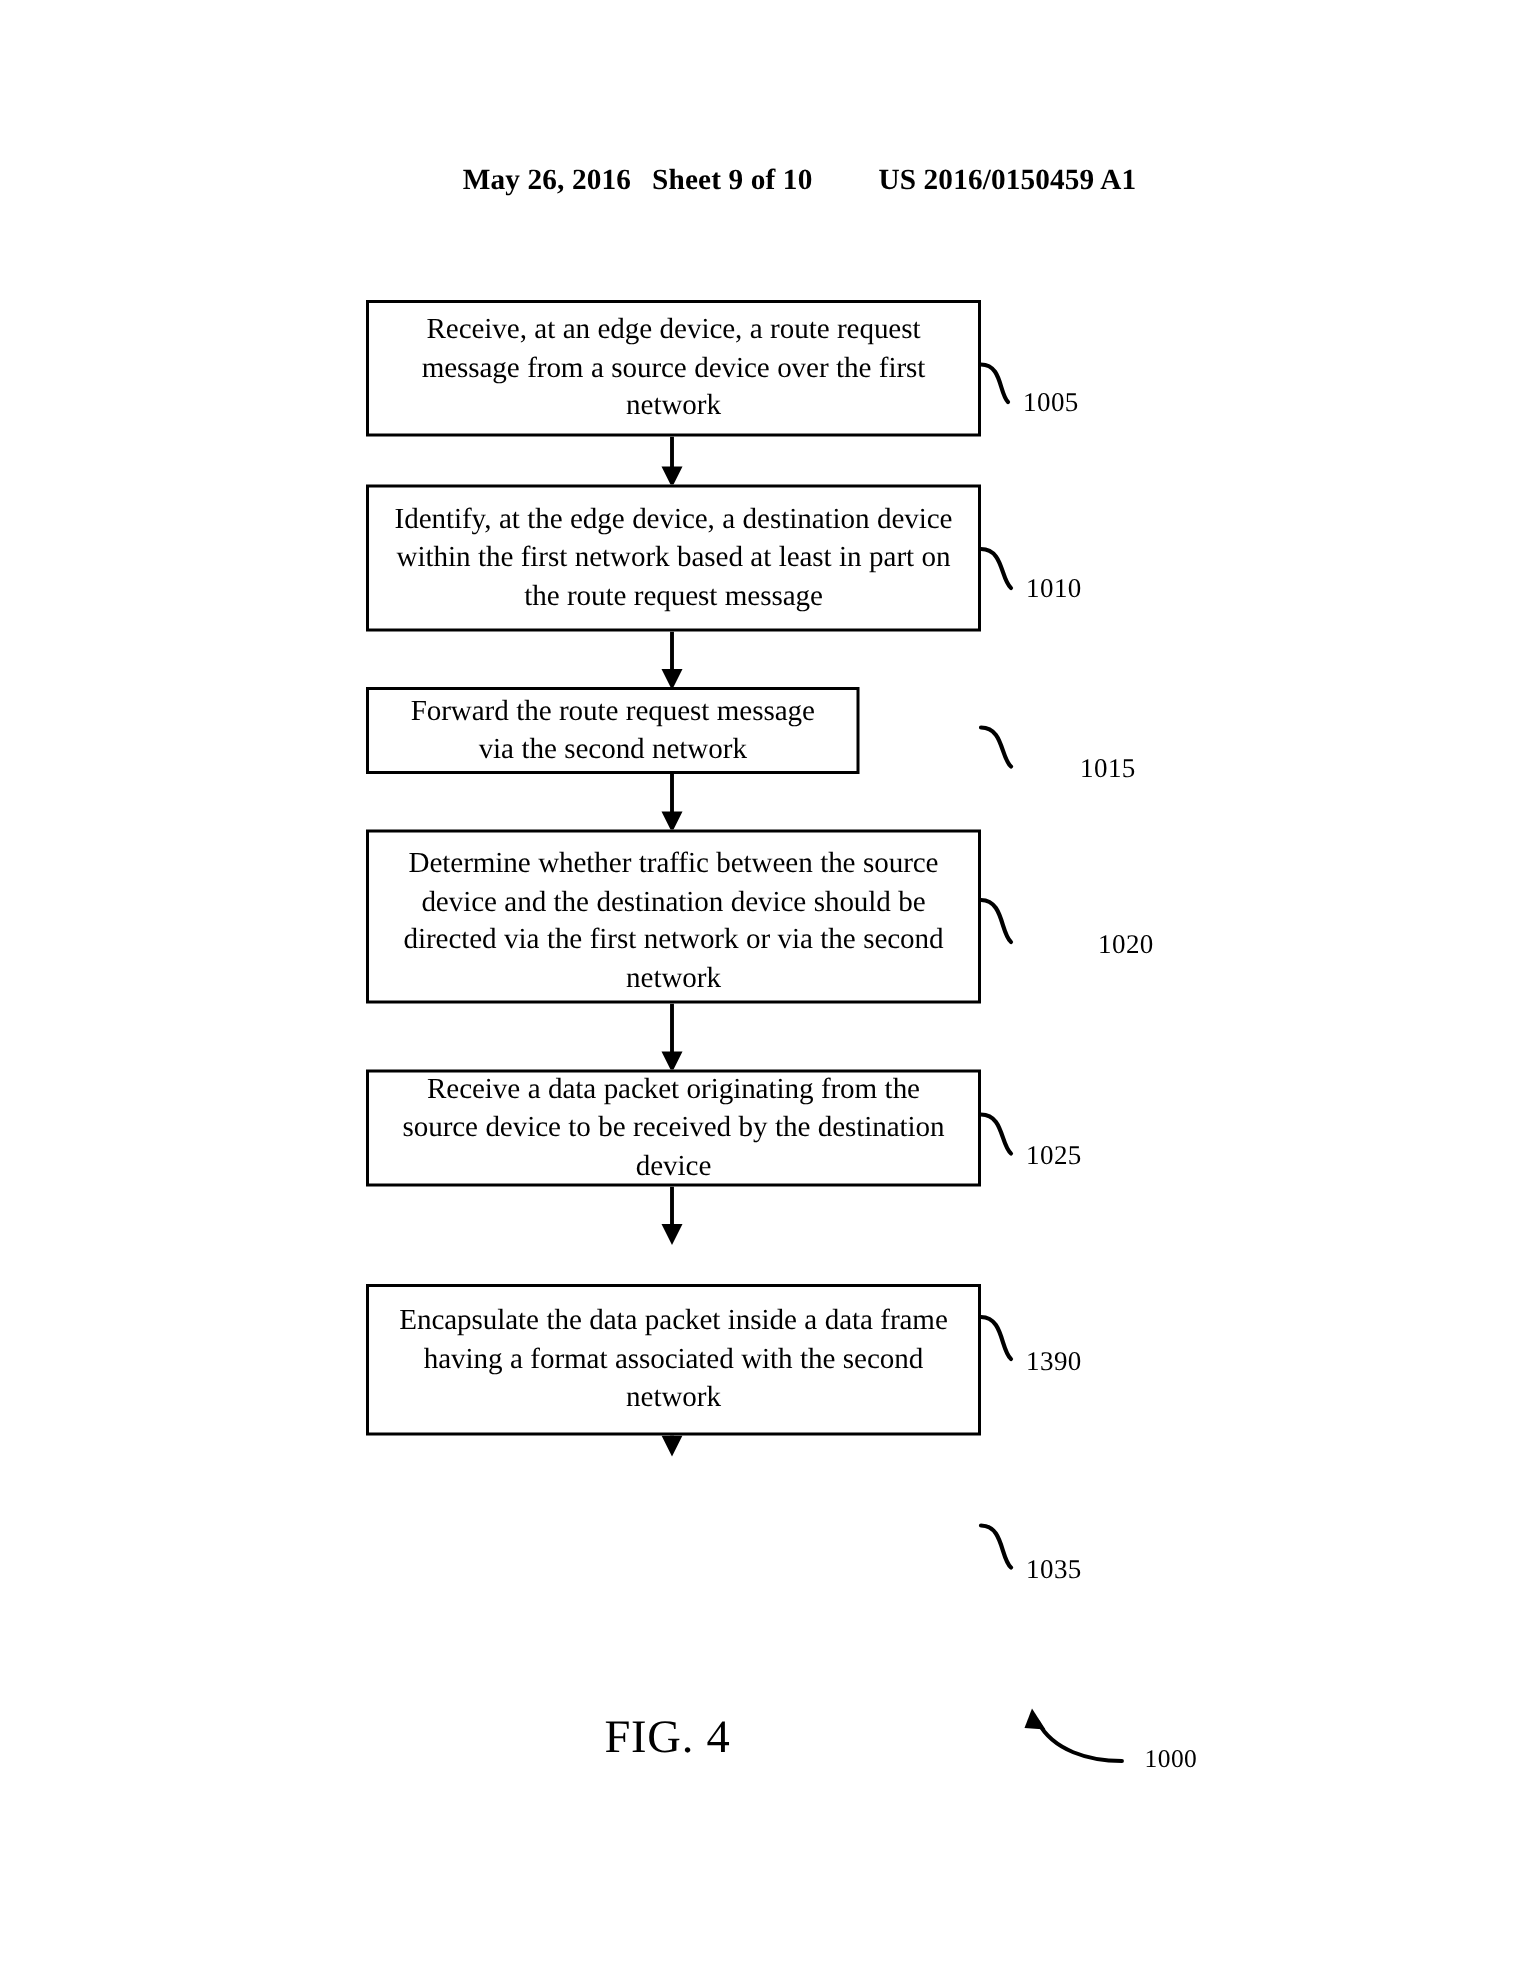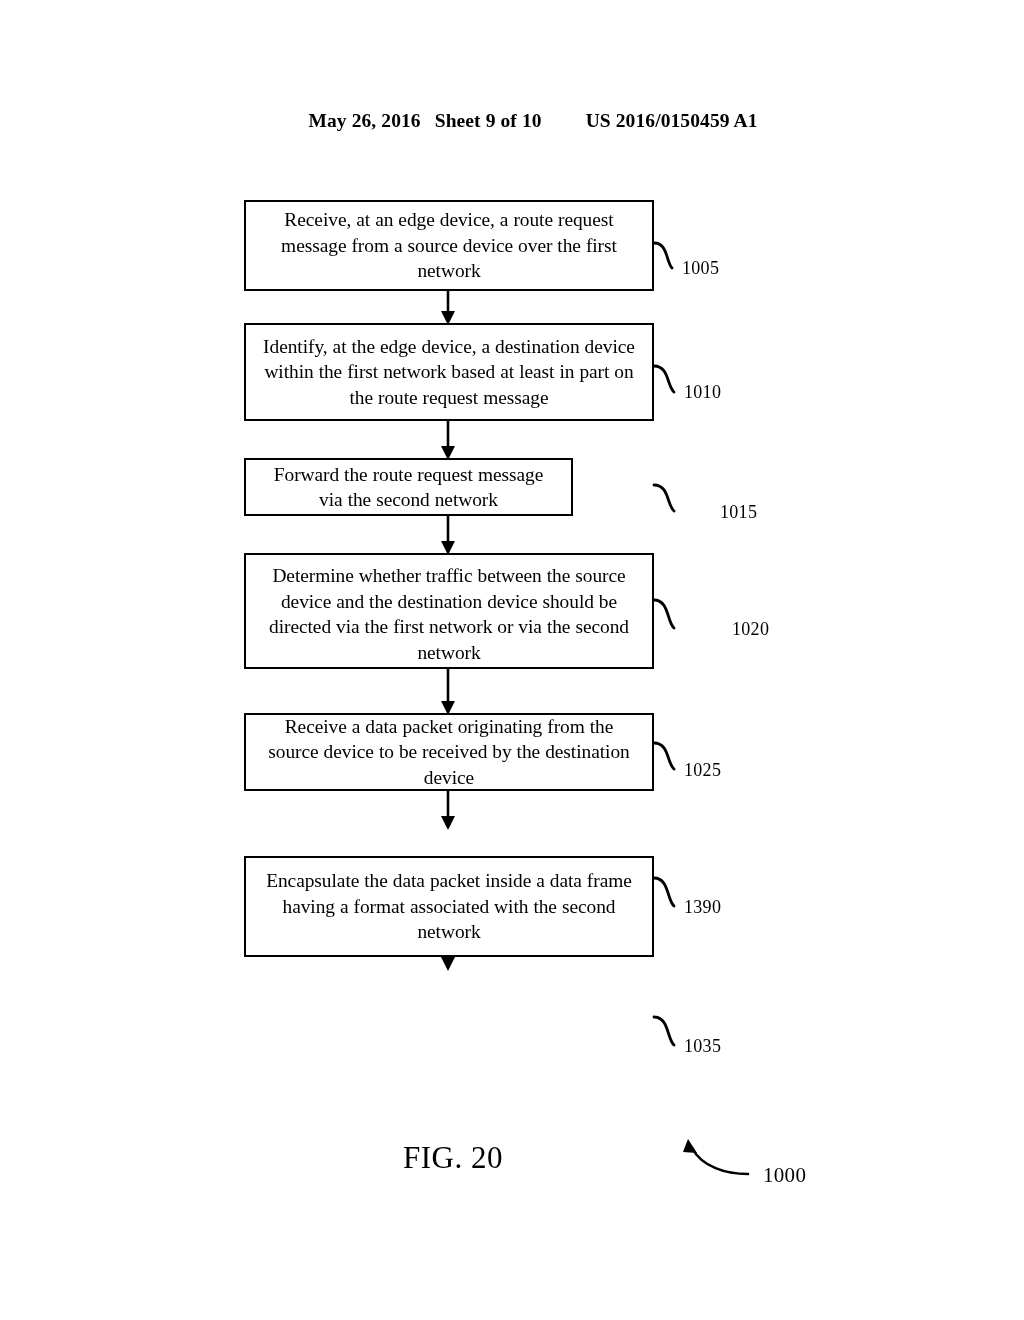--- a/index.html
+++ b/index.html
@@ -78,21 +78,21 @@
 
   
   .fig-caption {
     position: absolute;
     font-size: 31px;
     letter-spacing: 0.5px;
     white-space: nowrap;
   }
   .fig-ref {
     position: absolute;
-    font-size: 21px;
+    font-size: 17px;
     letter-spacing: 0.3px;
     white-space: nowrap;
   }
 
   svg.overlay {
     position: absolute;
     left: 0;
     top: 0;
     width: 1024px;
     height: 1320px;
@@ -170,16 +170,16 @@
   </div>
   <div class="ref-label" style="left:684px; top:761px;">1025</div>
 
   <div class="node" style="left:244px; top:856px; width:410px; height:101px;">
     <span class="node-text">Encapsulate the data packet inside a data frame having a format associated with the second network</span>
   </div>
   <div class="ref-label" style="left:684px; top:898px;">1390</div>
 
   <div class="ref-label" style="left:684px; top:1037px;">1035</div>
 
-  <div class="fig-caption" style="left:403px; top:1140px;">FIG. 20</div>
+  <div class="fig-caption" style="left:403px; top:1140px;">FIG. 4</div>
   <div class="fig-ref" style="left:763px; top:1163px;">1000</div>
 
 </div>
 
 </body></html>

